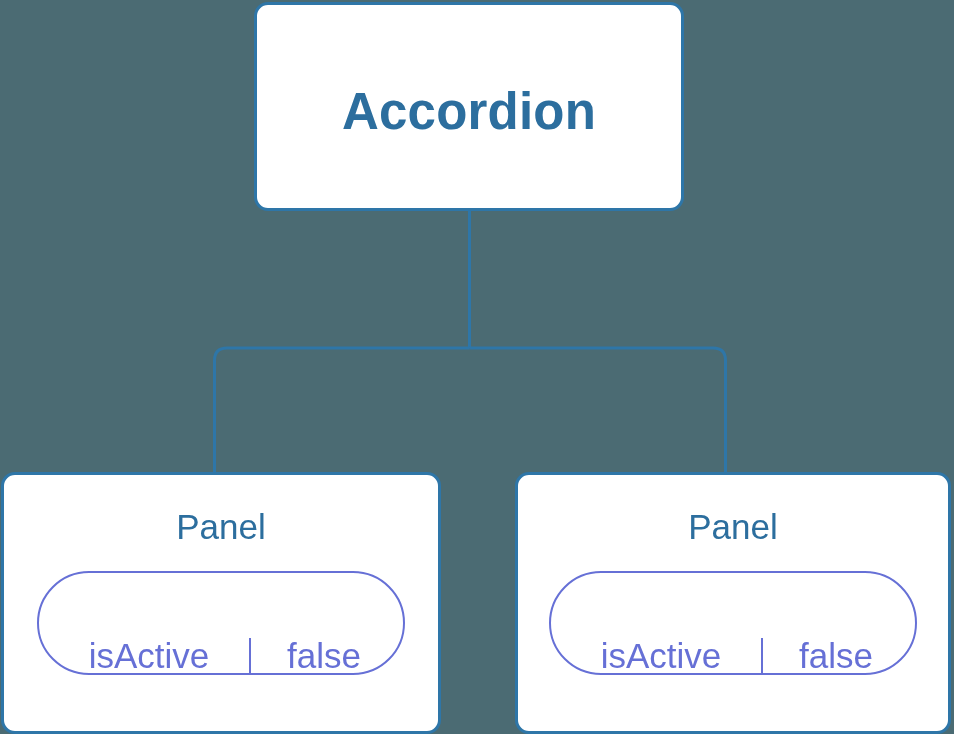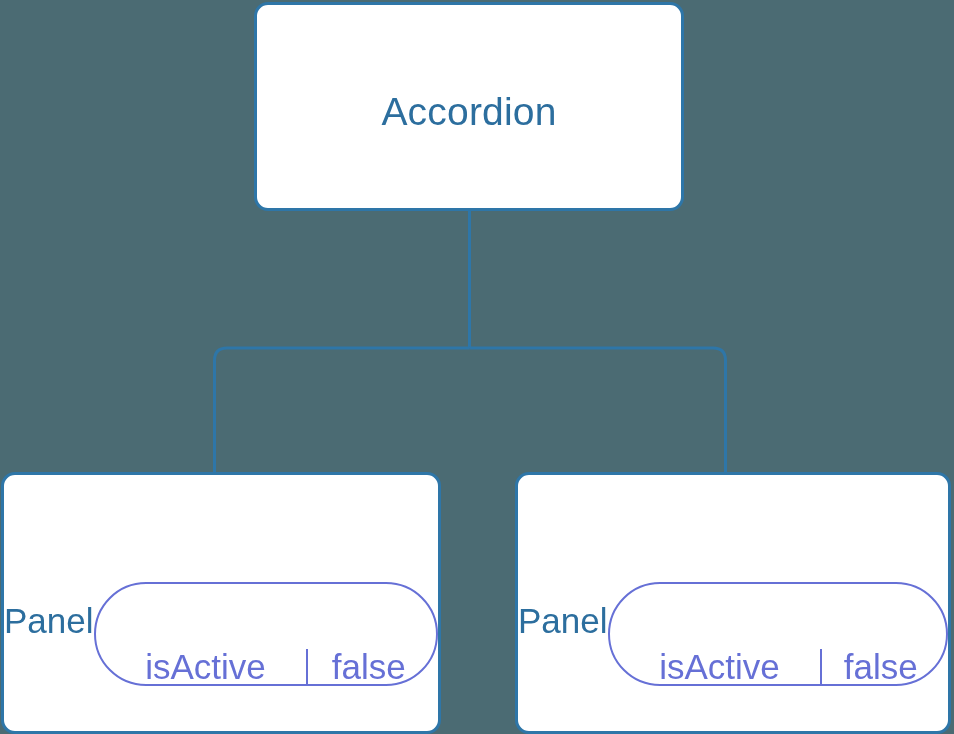--- a/index.html
+++ b/index.html
@@ -46,33 +46,34 @@
     left: 254px;
     top: 2px;
     width: 430px;
     height: 209px;
     display: flex;
     align-items: center;
     justify-content: center;
   }
   .node-title-root {
     color: #2c6e9e;
-    font-size: 39px;
-    font-weight: 400;
+    font-size: 51px;
+    font-weight: 700;
     letter-spacing: 0.2px;
     line-height: 1;
     white-space: nowrap;
     margin-top: 10px;
   }
 
   
   .node-panel {
     top: 472px;
     height: 262px;
     display: flex;
+    flex-direction: column;
     align-items: center;
     padding-top: 34px;
     box-sizing: border-box;
   }
   #node-panel-left  { left: 1px;   width: 440px; }
   #node-panel-right { left: 515px; width: 436px; }
 
   .node-title-leaf {
     color: #2c6e9e;
     font-size: 35px;

